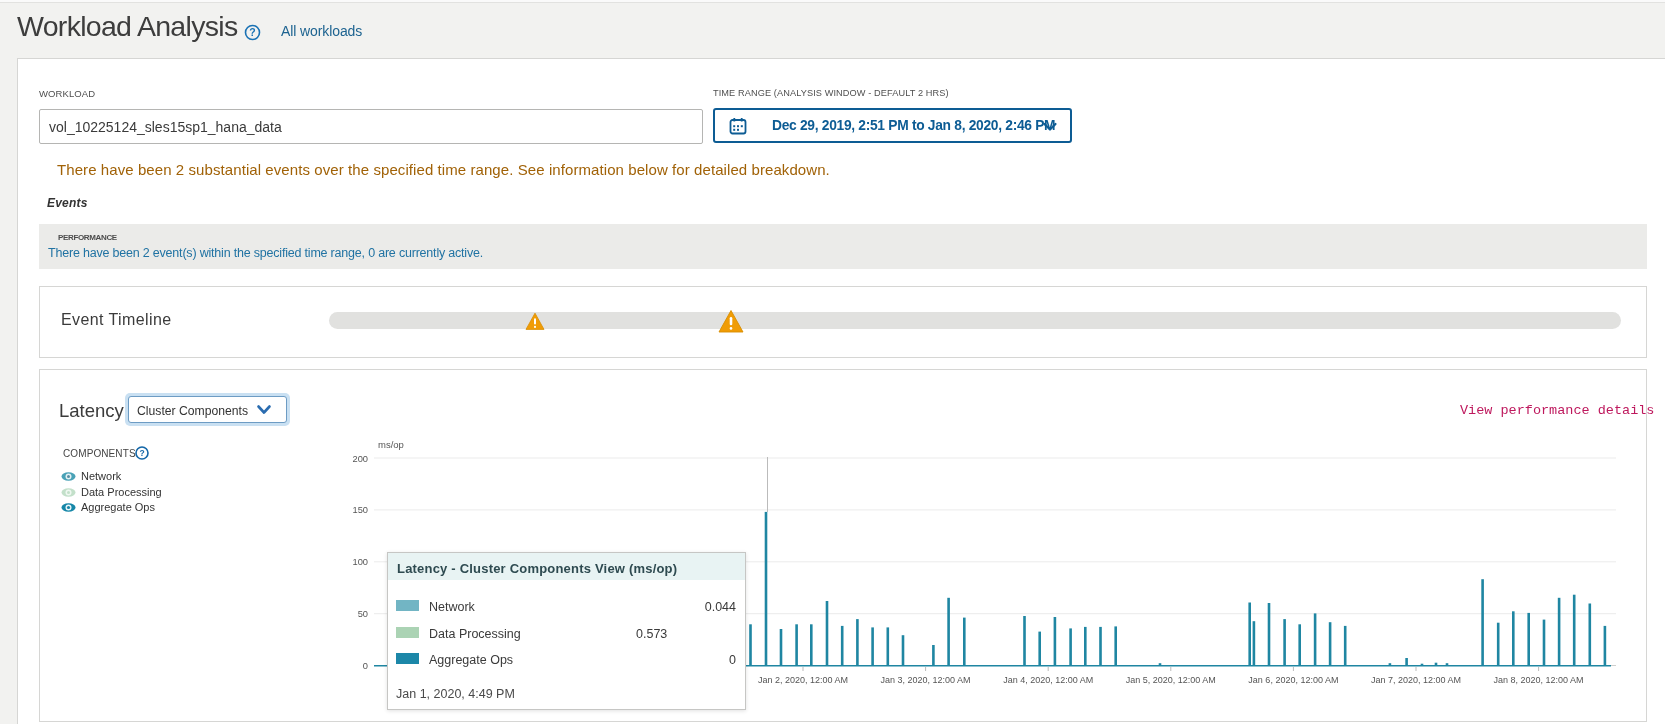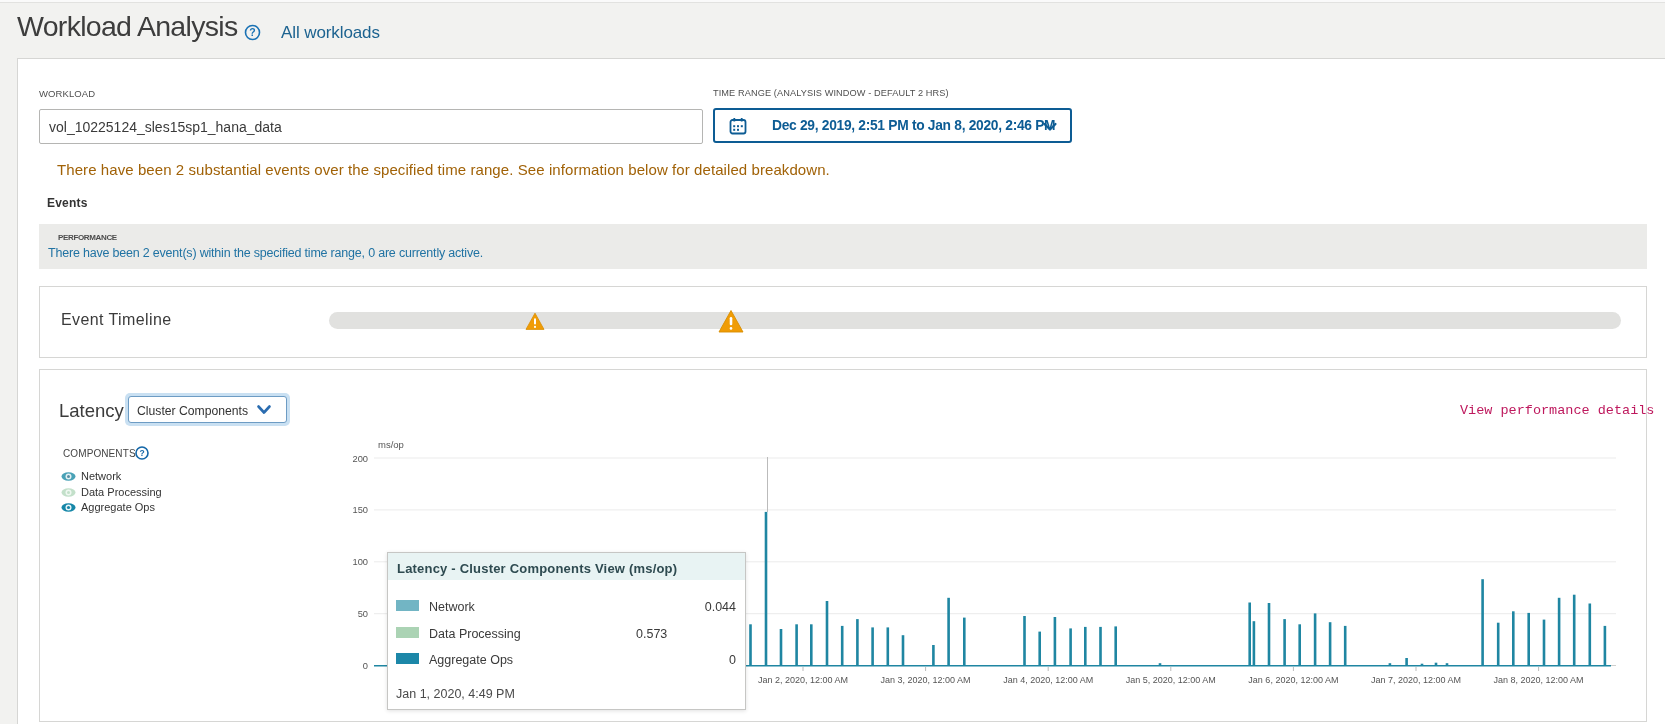--- a/index.html
+++ b/index.html
@@ -12,21 +12,21 @@
 <body>
 
   <div class="abs" style="left:0;top:0;width:1665px;height:2px;background:#fafafa;"></div>
   <div class="abs" style="left:0;top:2px;width:1665px;height:1px;background:#e2e2e0;"></div>
 
   <div class="abs" style="left:17px;top:10px;font-size:28.5px;color:#3d3d3d;letter-spacing:-0.7px;">Workload Analysis</div>
   <svg class="abs" style="left:244px;top:24px;" width="17" height="17" viewBox="0 0 17 17">
     <circle cx="8.5" cy="8.5" r="7" fill="none" stroke="#1a72b4" stroke-width="1.6"></circle>
     <text x="8.5" y="12.2" font-size="10.5" font-weight="bold" fill="#1a72b4" text-anchor="middle" font-family="Liberation Sans">?</text>
   </svg>
-  <div class="abs" style="left:281px;top:23px;font-size:17px;color:#1d6390;letter-spacing:-0.1px;">All workloads</div>
+  <div class="abs" style="left:281px;top:23px;font-size:14px;color:#1d6390;letter-spacing:-0.1px;">All workloads</div>
 
   <div class="abs" style="left:17px;top:58px;width:1660px;height:680px;background:#fff;border-left:1px solid #d6d6d4;border-top:1px solid #d6d6d4;"></div>
 
   <div class="abs" style="left:39px;top:88px;font-size:9.5px;color:#4f4f4f;letter-spacing:0.1px;text-align:center;">WORKLOAD</div>
   <div class="abs" style="left:39px;top:109px;width:664px;height:35px;background:#fff;border:1px solid #b5b5b3;border-radius:2px;"></div>
   <div class="abs" style="left:49px;top:119px;font-size:14px;color:#3a3a3a;">vol_10225124_sles15sp1_hana_data</div>
 
   <div class="abs" style="left:713px;top:88px;font-size:9.2px;color:#4f4f4f;letter-spacing:0.1px;">TIME RANGE (ANALYSIS WINDOW - DEFAULT 2 HRS)</div>
   <div class="abs" style="left:713px;top:108px;width:359px;height:35px;background:#fff;border:2px solid #0d5c94;border-radius:3px;"></div>
   <svg class="abs" style="left:729px;top:117px;" width="18" height="18" viewBox="0 0 18 18">
@@ -39,21 +39,21 @@
     <rect x="4.2" y="11.8" width="2" height="2" fill="#0d5c94"></rect>
     <rect x="8" y="11.8" width="2" height="2" fill="#0d5c94"></rect>
   </svg>
   <div class="abs" style="left:756px;top:118px;font-size:13.8px;font-weight:bold;color:#0d5c94;letter-spacing:-0.3px;padding-left:16px;">Dec 29, 2019, 2:51 PM to Jan 8, 2020, 2:46 PM</div>
   <svg class="abs" style="left:1042px;top:120px;" width="16" height="14" viewBox="0 0 16 14">
     <path d="M2.5 4 L8 9.5 L13.5 4" fill="none" stroke="#0d5c94" stroke-width="2.2" stroke-linecap="round" stroke-linejoin="round"></path>
   </svg>
 
   <div class="abs" style="left:38px;top:161px;font-size:15px;color:#a16207;letter-spacing:0.08px;margin-left:19px;">There have been 2 substantial events over the specified time range. See information below for detailed breakdown.</div>
 
-  <div class="abs" style="left:47px;top:196px;font-size:12px;font-weight:bold;color:#333;letter-spacing:0.2px;">Events</div>
+  <div class="abs" style="left:47px;top:196px;font-size:12px;font-weight:bold;color:#333;letter-spacing:0.2px;font-style:italic;">Events</div>
 
   <div class="abs" style="left:39px;top:224px;width:1608px;height:45px;background:#ebebe9;"></div>
   <div class="abs" style="left:58px;top:233px;font-size:8px;color:#4c4c4c;letter-spacing:-0.35px;font-weight:bold;">PERFORMANCE</div>
   <div class="abs" style="left:48px;top:246px;font-size:12.5px;color:#2173a3;letter-spacing:-0.2px;text-align:right;">There have been 2 event(s) within the specified time range, 0 are currently active.</div>
 
   <div class="abs card" style="left:39px;top:286px;width:1608px;height:72px;"></div>
   <div class="abs" style="left:61px;top:311px;font-size:16px;color:#3b3b3b;letter-spacing:0.4px;">Event Timeline</div>
   <div class="abs" style="left:329px;top:312px;width:1292px;height:17px;background:#e1e1df;border-radius:8.5px;"></div>
 
   <svg class="abs" style="left:525px;top:312px;" width="20" height="19" viewBox="0 0 20 19">

